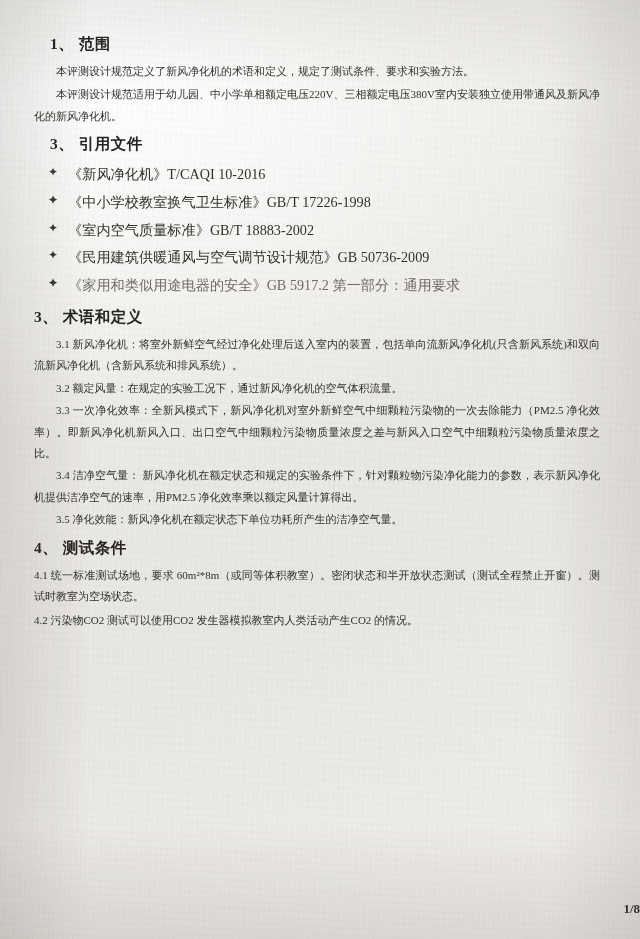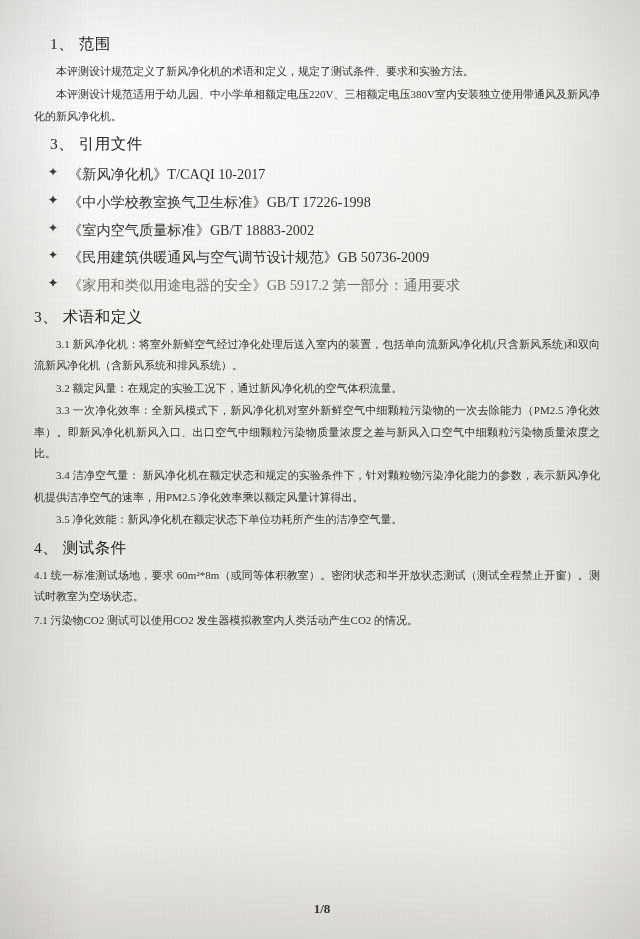--- a/index.html
+++ b/index.html
@@ -41,21 +41,21 @@
       linear-gradient(to bottom, rgba(140,138,132,0.12), rgba(0,0,0,0) 10%, rgba(0,0,0,0) 88%, rgba(130,128,122,0.18));
     mix-blend-mode: multiply;
   }
   .content {
     position: relative;
     z-index: 2;
     padding: 34px 40px 0 34px;
   }
   .h1 {
     font-size: 15.5px;
-    font-weight: normal;
+    font-weight: bold;
     letter-spacing: .5px;
     margin: 0 0 6px 0;
     color: #262422;
   }
   .h1.indent { padding-left: 16px; }
   .para {
     font-size: 11px;
     line-height: 1.95;
     margin: 0 0 2px 0;
     text-align: justify;
@@ -76,21 +76,21 @@
     left: 14px;
     top: 0;
     font-size: 12px;
     color: #3a3835;
   }
   .footer {
     position: absolute;
     left: 4px;
     right: 0;
     bottom: 22px;
-    text-align: center;
+    text-align: right;
     font-size: 13px;
     font-weight: bold;
     color: #33312e;
     z-index: 3;
   }
   .faint { color: #6e6b66; }
   .sec3-body .para { margin-bottom: 1px; }
   .sec4 .para { line-height: 1.95; }
 </style>
 </head>
@@ -101,21 +101,21 @@
 
     <div class="block">
       <div class="h1 indent">1、 范围</div>
       <p class="para ind2">本评测设计规范定义了新风净化机的术语和定义，规定了测试条件、要求和实验方法。</p>
       <p class="para ind2">本评测设计规范适用于幼儿园、中小学单相额定电压220V、三相额定电压380V室内安装独立使用带通风及新风净化的新风净化机。</p>
     </div>
 
     <div class="block">
       <div class="h1 indent">3、 引用文件</div>
       <ul class="ref-list">
-        <li class="ref-item"><span class="dia">✦</span><span>《新风净化机》T/CAQI 10-2017</span></li>
+        <li class="ref-item"><span class="dia">✦</span><span>《新风净化机》T/CAQI 10-2016</span></li>
         <li class="ref-item"><span class="dia">✦</span></li>
         <li class="ref-item"><span class="dia">✦</span><span>《中小学校教室换气卫生标准》GB/T 17226-1998</span></li>
         <li class="ref-item"><span class="dia">✦</span><span>《室内空气质量标准》GB/T 18883-2002</span></li>
         <li class="ref-item"><span class="dia">✦</span><span>《民用建筑供暖通风与空气调节设计规范》GB 50736-2009</span></li>
         <li class="ref-item"><span class="dia">✦</span></li>
         <li class="ref-item faint"><span class="dia">✦</span><span>《家用和类似用途电器的安全》GB 5917.2 第一部分：通用要求</span></li>
       </ul>
     </div>
 
     <div class="block sec3-body">
@@ -123,19 +123,19 @@
       <p class="para ind2">3.1 新风净化机：将室外新鲜空气经过净化处理后送入室内的装置，包括单向流新风净化机(只含新风系统)和双向流新风净化机（含新风系统和排风系统）。</p>
       <p class="para ind2">3.2 额定风量：在规定的实验工况下，通过新风净化机的空气体积流量。</p>
       <p class="para ind2">3.3 一次净化效率：全新风模式下，新风净化机对室外新鲜空气中细颗粒污染物的一次去除能力（PM2.5 净化效率）。即新风净化机新风入口、出口空气中细颗粒污染物质量浓度之差与新风入口空气中细颗粒污染物质量浓度之比。</p>
       <p class="para ind2">3.4 洁净空气量： 新风净化机在额定状态和规定的实验条件下，针对颗粒物污染净化能力的参数，表示新风净化机提供洁净空气的速率，用PM2.5 净化效率乘以额定风量计算得出。</p>
       <p class="para ind2">3.5 净化效能：新风净化机在额定状态下单位功耗所产生的洁净空气量。</p>
     </div>
 
     <div class="block sec4">
       <div class="h1">4、 测试条件</div>
       <p class="para">4.1 统一标准测试场地，要求 60m²*8m（或同等体积教室）。密闭状态和半开放状态测试（测试全程禁止开窗）。测试时教室为空场状态。</p>
-      <p class="para">7.1 污染物CO2 测试可以使用CO2 发生器模拟教室内人类活动产生CO2 的情况。</p>
+      <p class="para">4.2 污染物CO2 测试可以使用CO2 发生器模拟教室内人类活动产生CO2 的情况。</p>
     </div>
 
   </div>
 
   <div class="footer">1/8</div>
 </div>
 
 </body></html>

